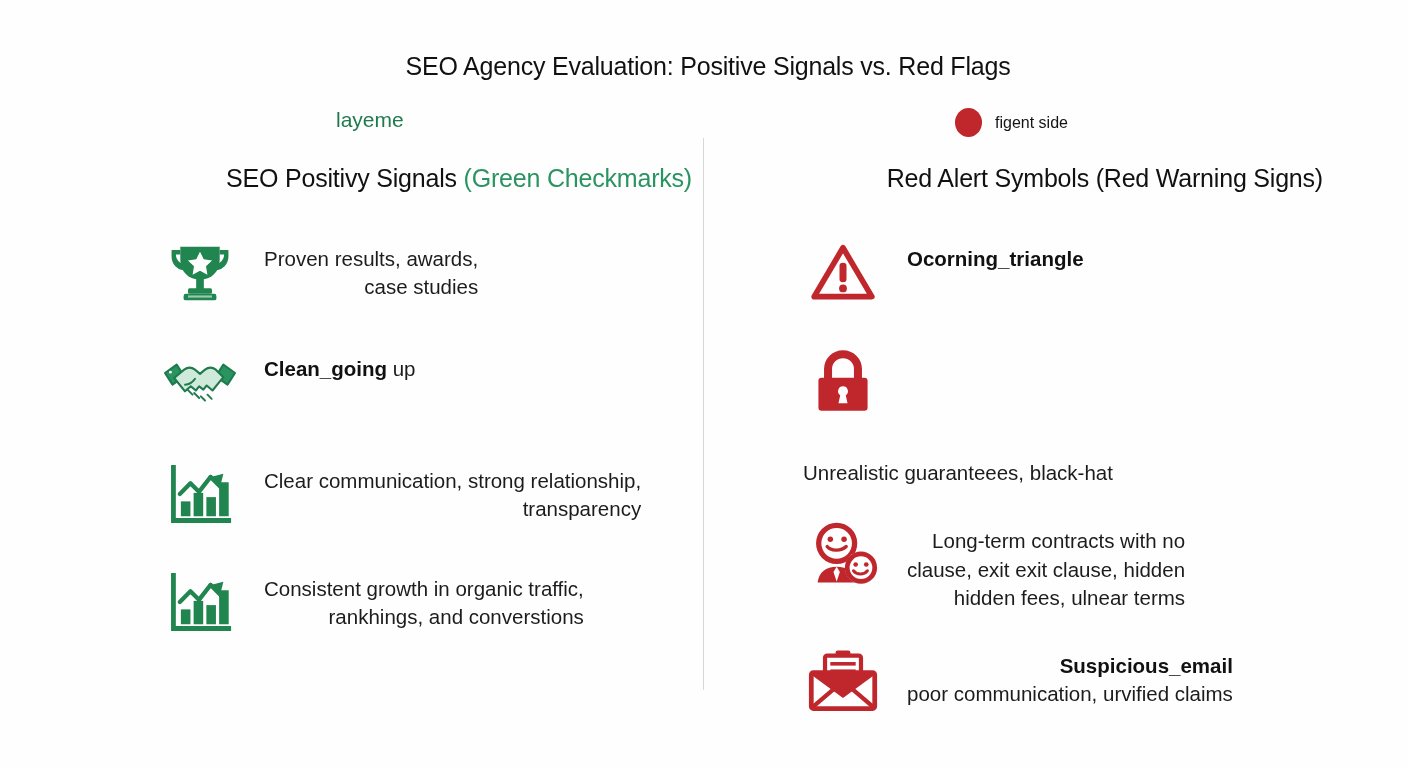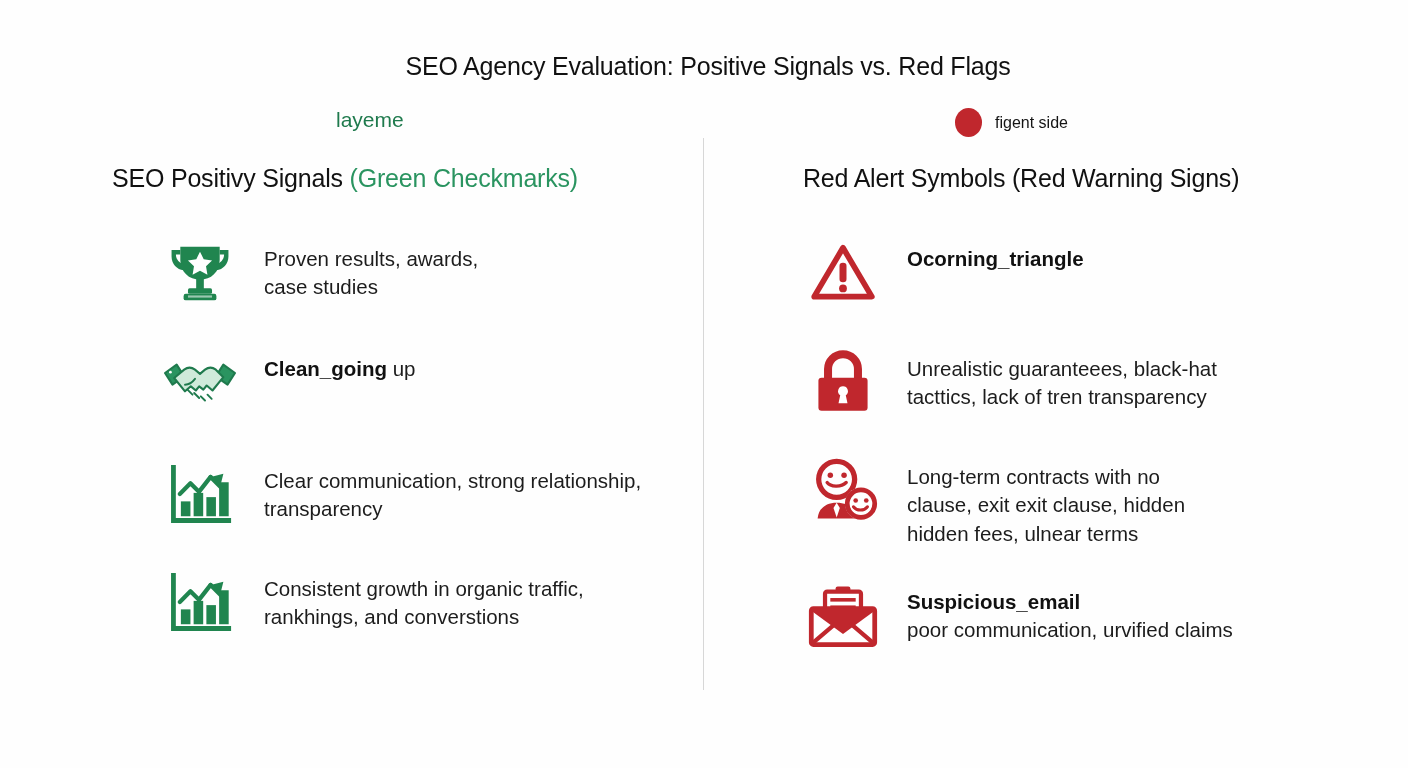--- a/index.html
+++ b/index.html
@@ -72,20 +72,21 @@
     top: 138px;
     width: 1px;
     height: 552px;
     background: #d7d7d7;
   }
 
   
   .column {
     position: absolute;
     top: 164px;
+    text-align: right;
   }
   .column.left  { left: 112px; width: 580px; }
   .column.right { left: 803px; width: 520px; }
 
   .section-heading {
     font-size: 25px;
     font-weight: 400;
     color: #111111;
     letter-spacing: -0.2px;
     white-space: nowrap;
@@ -127,21 +128,21 @@
   .item-text .strong { font-weight: bold; color: #111111; }
   .item-text .sub { display: block; }
 
   
   .column.left  .item.r1 { margin-top: 0px; }
   .column.left  .item.r2 { margin-top: 30px; }
   .column.left  .item.r3 { margin-top: 32px; }
   .column.left  .item.r4 { margin-top: 28px; }
 
   .column.right .item.r1 { margin-top: 0px; }
-  .column.right .item.r2 { margin-top: 30px; }
+  .column.right .item.r2 { margin-top: 30px; flex-direction: column; }
   .column.right .item.r3 { margin-top: 20px; }
   .column.right .item.r4 { margin-top: 22px; }
 
   .column.right .item-text { max-width: 400px; }
 </style>
 </head>
 <body>
 
 <div class="canvas">
 
@@ -262,21 +263,20 @@
       <div class="item r2">
         <div class="icon-box">
           <svg width="62" height="70" viewBox="0 0 58 64" fill="none">
             <path d="M15 28V19a14 14 0 0 1 28 0v9" stroke="#c0272d" stroke-width="7.5" fill="none" stroke-linecap="butt"></path>
             <rect x="6" y="27" width="46" height="31" rx="3" fill="#c0272d"></rect>
             <path d="M29 35a4.6 4.6 0 0 0-2.6 8.4L24.8 51h8.4l-1.6-7.6A4.6 4.6 0 0 0 29 35z" fill="#ffffff"></path>
           </svg>
         </div>
         <div class="item-text">
           <span>Unrealistic guaranteees, black-hat</span>
-          <span class="sub">tacttics, lack of tren transparency</span>
         </div>
       </div>
 
       <div class="item r3">
         <div class="icon-box">
           <svg width="74" height="70" viewBox="0 0 70 64" fill="none">
             <circle cx="29" cy="21" r="17" stroke="#c0272d" stroke-width="5" fill="none"></circle>
             <circle cx="23" cy="17" r="2.6" fill="#c0272d"></circle>
             <circle cx="36" cy="17" r="2.6" fill="#c0272d"></circle>
             <path d="M20 24c3 4 13 5 18 0" stroke="#c0272d" stroke-width="3.2" stroke-linecap="round" fill="none"></path>

